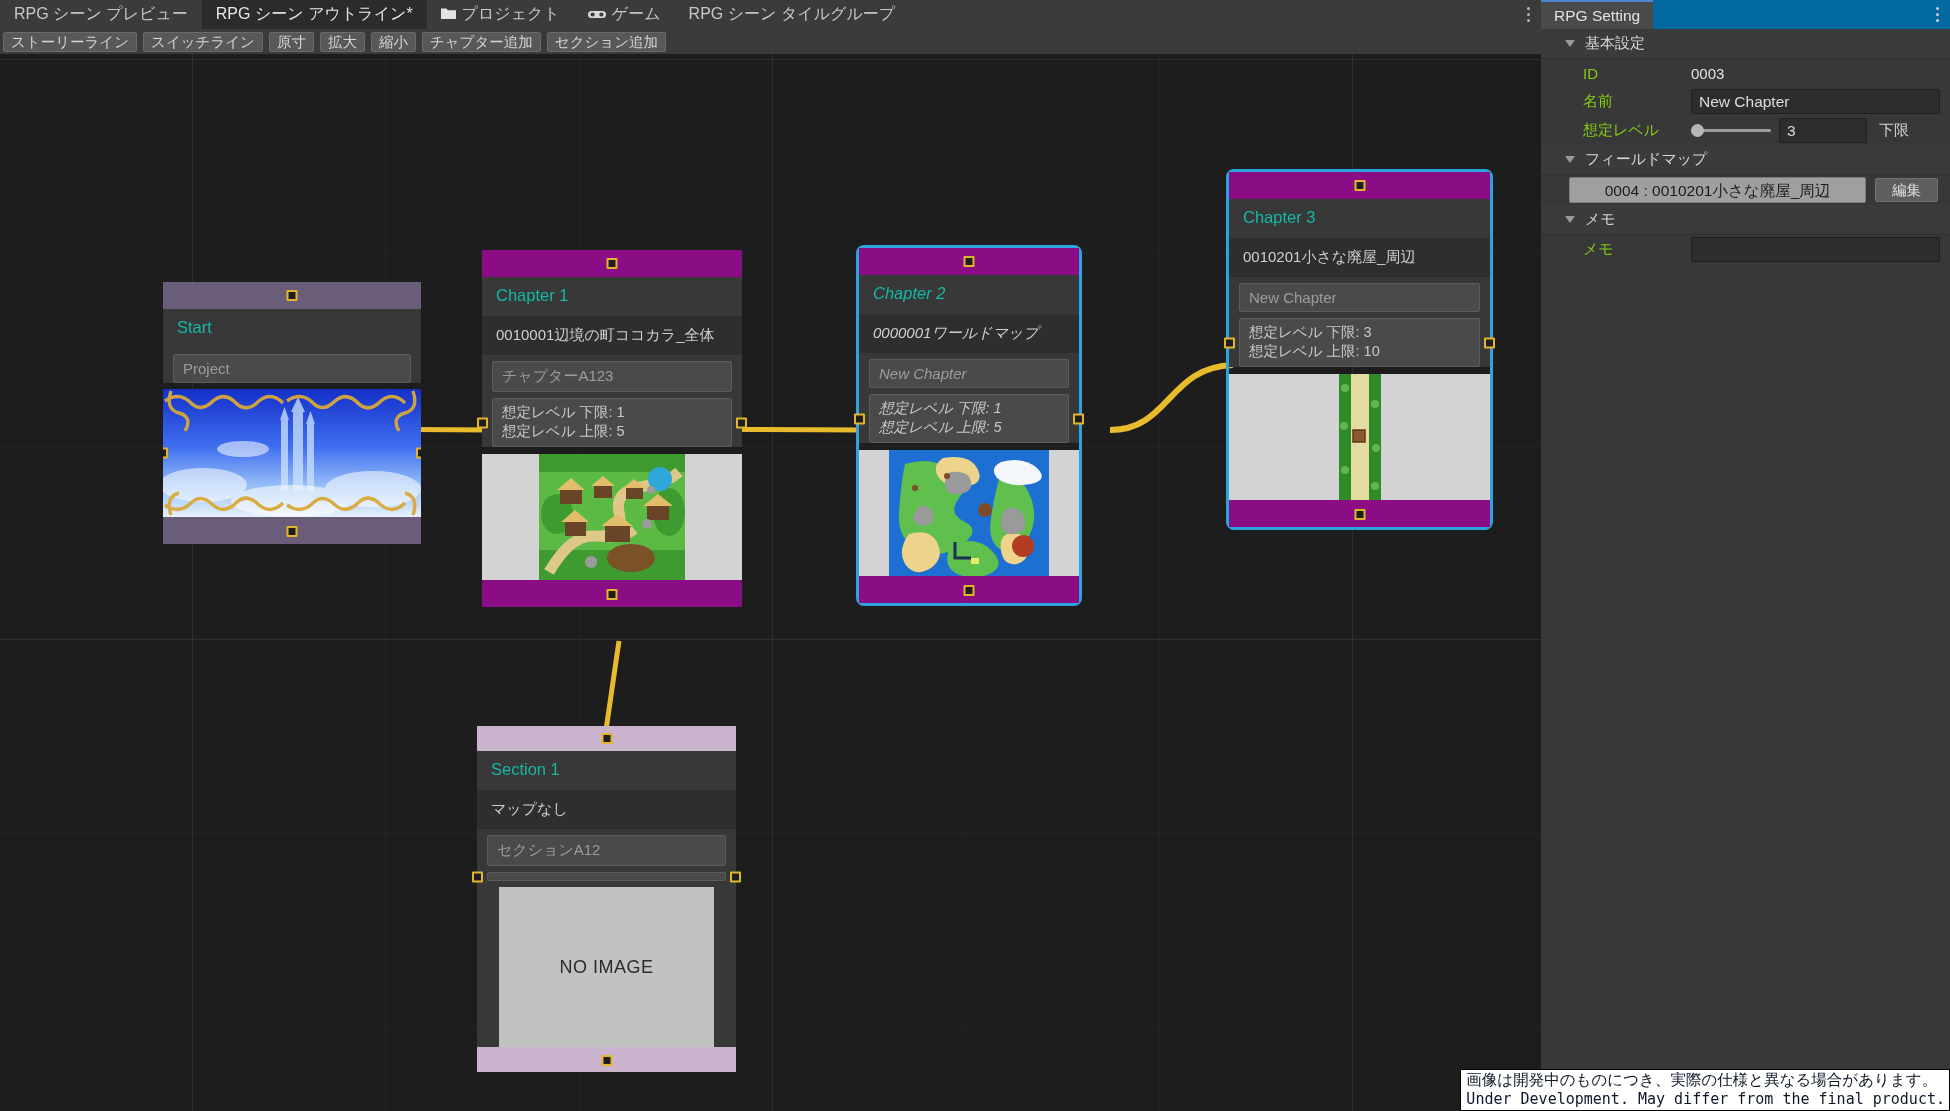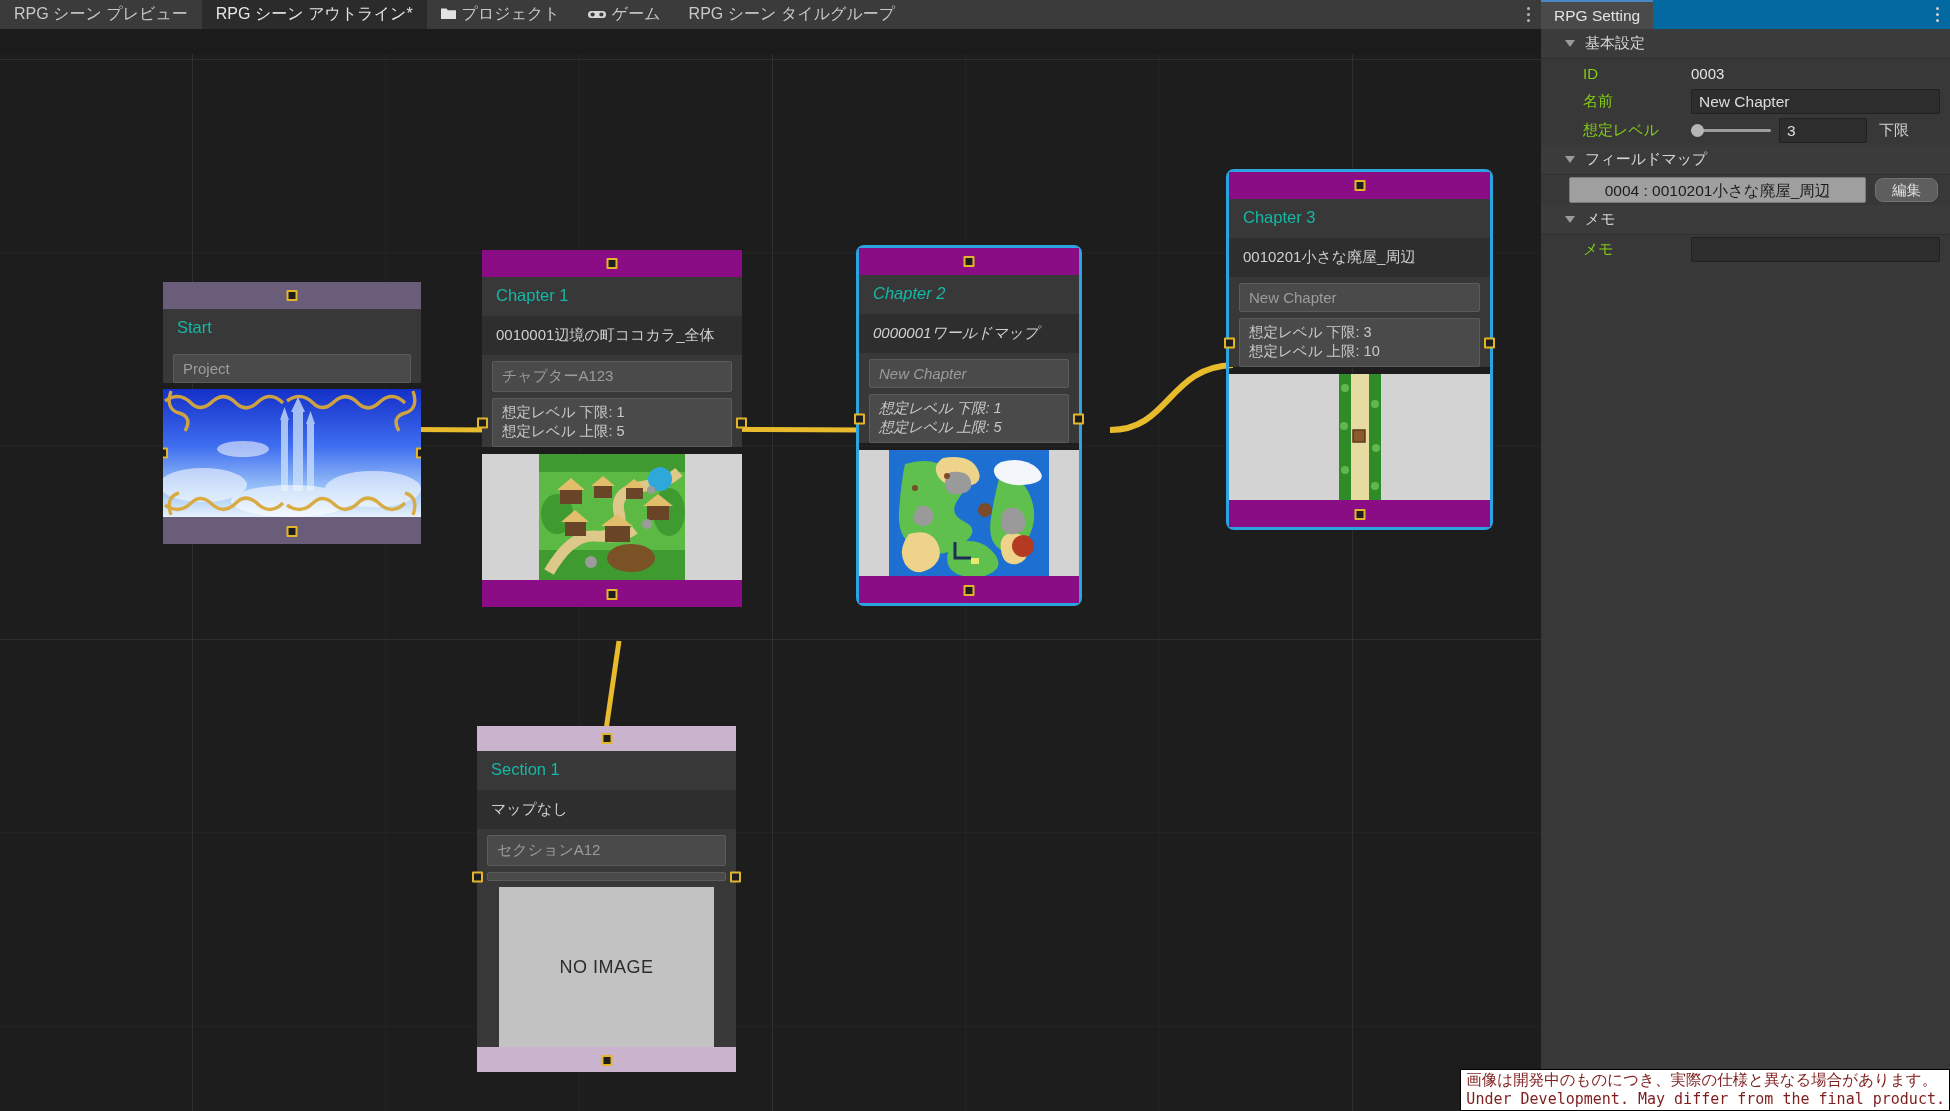--- a/index.html
+++ b/index.html
@@ -123,31 +123,31 @@
     color: #dcdcdc; font-size: 15.5px; padding: 3px 7px; height: 25px; line-height: 17px; flex: none;
   }
   .unit { font-size: 15px; color: #d2d2d2; margin-left: 12px; }
   .mapbox {
     flex: 1; background: #9f9f9f; border: 1px solid #7c7c7c; border-radius: 2px;
     color: #1c1c1c; font-size: 15.5px; padding: 3px 7px; height: 26px;
     text-align: center; line-height: 19px;
   }
   .editbtn {
     width: 63px; margin-left: 9px; background: #5e5e5e; border: 1px solid #727272;
-    border-radius: 8px; color: #e0e0e0; font-size: 14.5px; height: 24px;
+    border-radius: 2px; color: #e0e0e0; font-size: 14.5px; height: 24px;
     text-align: center; line-height: 22px; flex: none;
   }
   .memofield {
     flex: 1; background: #2d2d2d; border: 1px solid #202020; border-radius: 2px;
     height: 25px;
   }
 
   
   .watermark {
-    position: absolute; right: 0; bottom: 0; background: #ffffff; color: #7f1d1d;
+    position: absolute; right: 0; bottom: 0; background: #ffffff; color: #0f172a;
     border: 1px solid #000; padding: 1px 4px 2px 5px; line-height: 1.2;
   }
   .wm1 { font-size: 15.5px; font-family: "DejaVu Sans", sans-serif; }
   .wm2 { font-size: 15px; font-family: "DejaVu Sans Mono", monospace; }
 </style>
 </head>
 <body>
 
 <div id="app">
 
@@ -180,20 +180,29 @@
       <span>RPG シーン タイルグループ</span>
     </div>
     <div class="tab-spacer"></div>
     <div class="kebab">
         <i></i>
         <i></i>
         <i></i>
       </div>
   </div>
 
+  <div class="toolbar">
+    <div class="tbtn">ストーリーライン</div>
+    <div class="tbtn">スイッチライン</div>
+    <div class="tbtn">原寸</div>
+    <div class="tbtn">拡大</div>
+    <div class="tbtn">縮小</div>
+    <div class="tbtn">チャプター追加</div>
+    <div class="tbtn">セクション追加</div>
+  </div>
 
   <div class="canvas">
 
     <svg class="wires">
       <path d="M 337 375 L 492 376" stroke="#e8bb2c" stroke-width="5" fill="none"></path>
       <path d="M 603 375 L 866 376" stroke="#e8bb2c" stroke-width="5" fill="none"></path>
       <path d="M 1110 376 C 1170 376 1168 313 1233 311" stroke="#e8bb2c" stroke-width="6" fill="none"></path>
       <path d="M 619 587 L 605 683" stroke="#e8bb2c" stroke-width="5" fill="none"></path>
     </svg>
 

